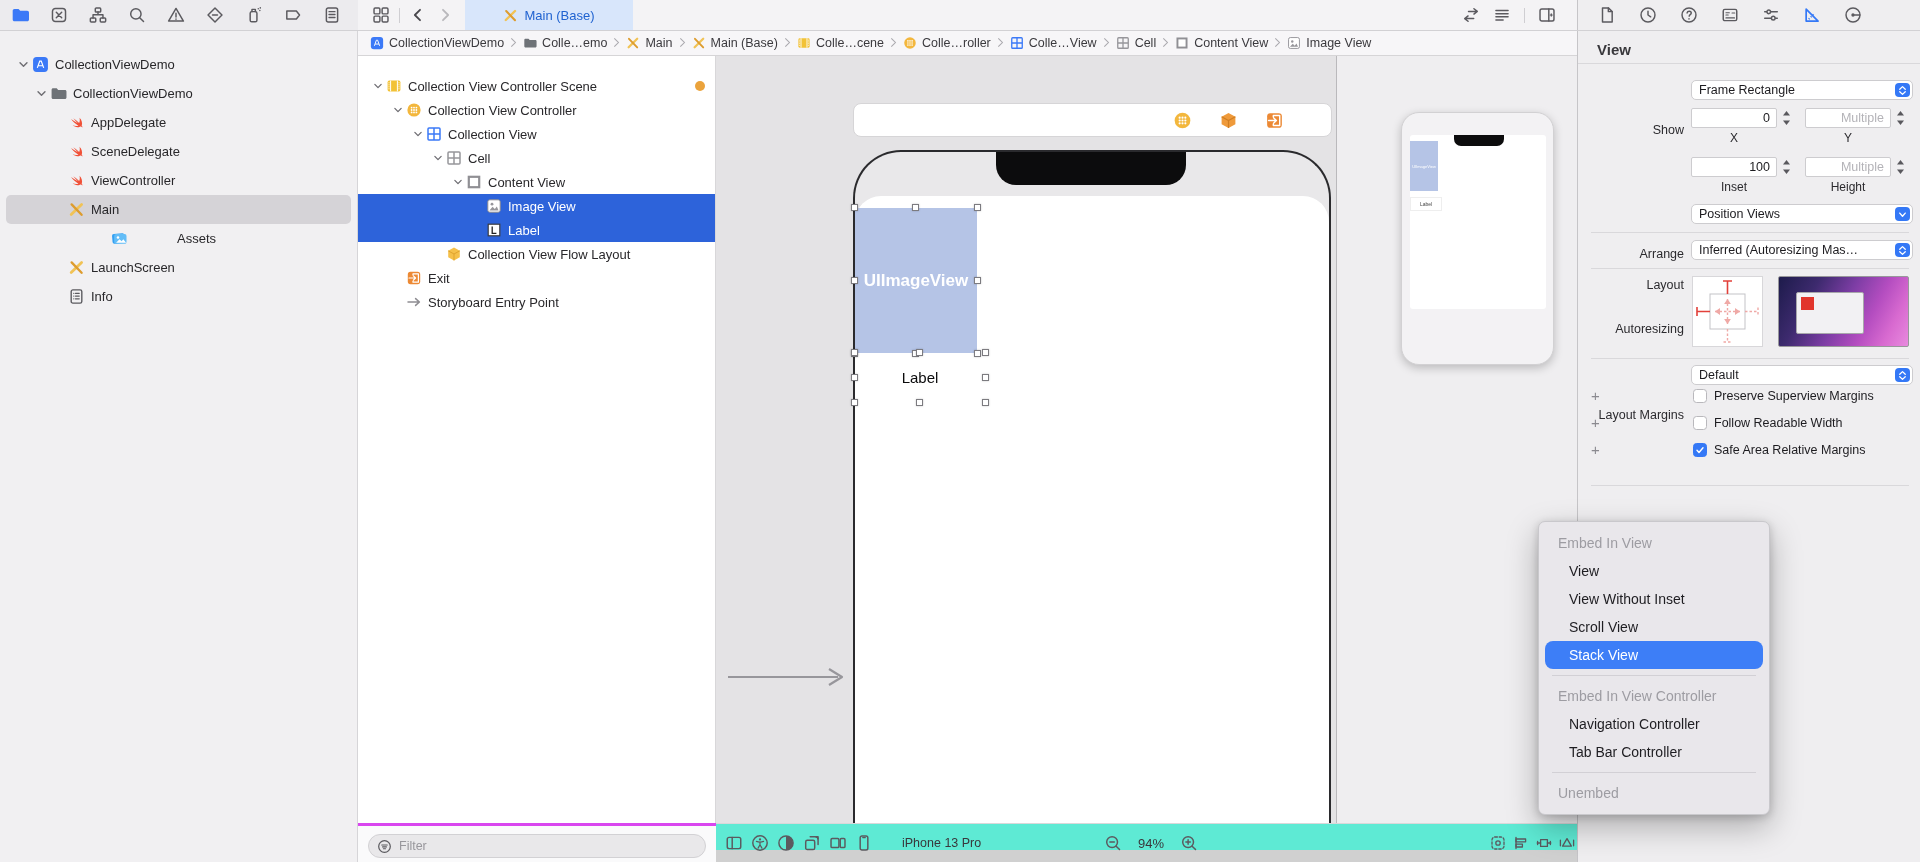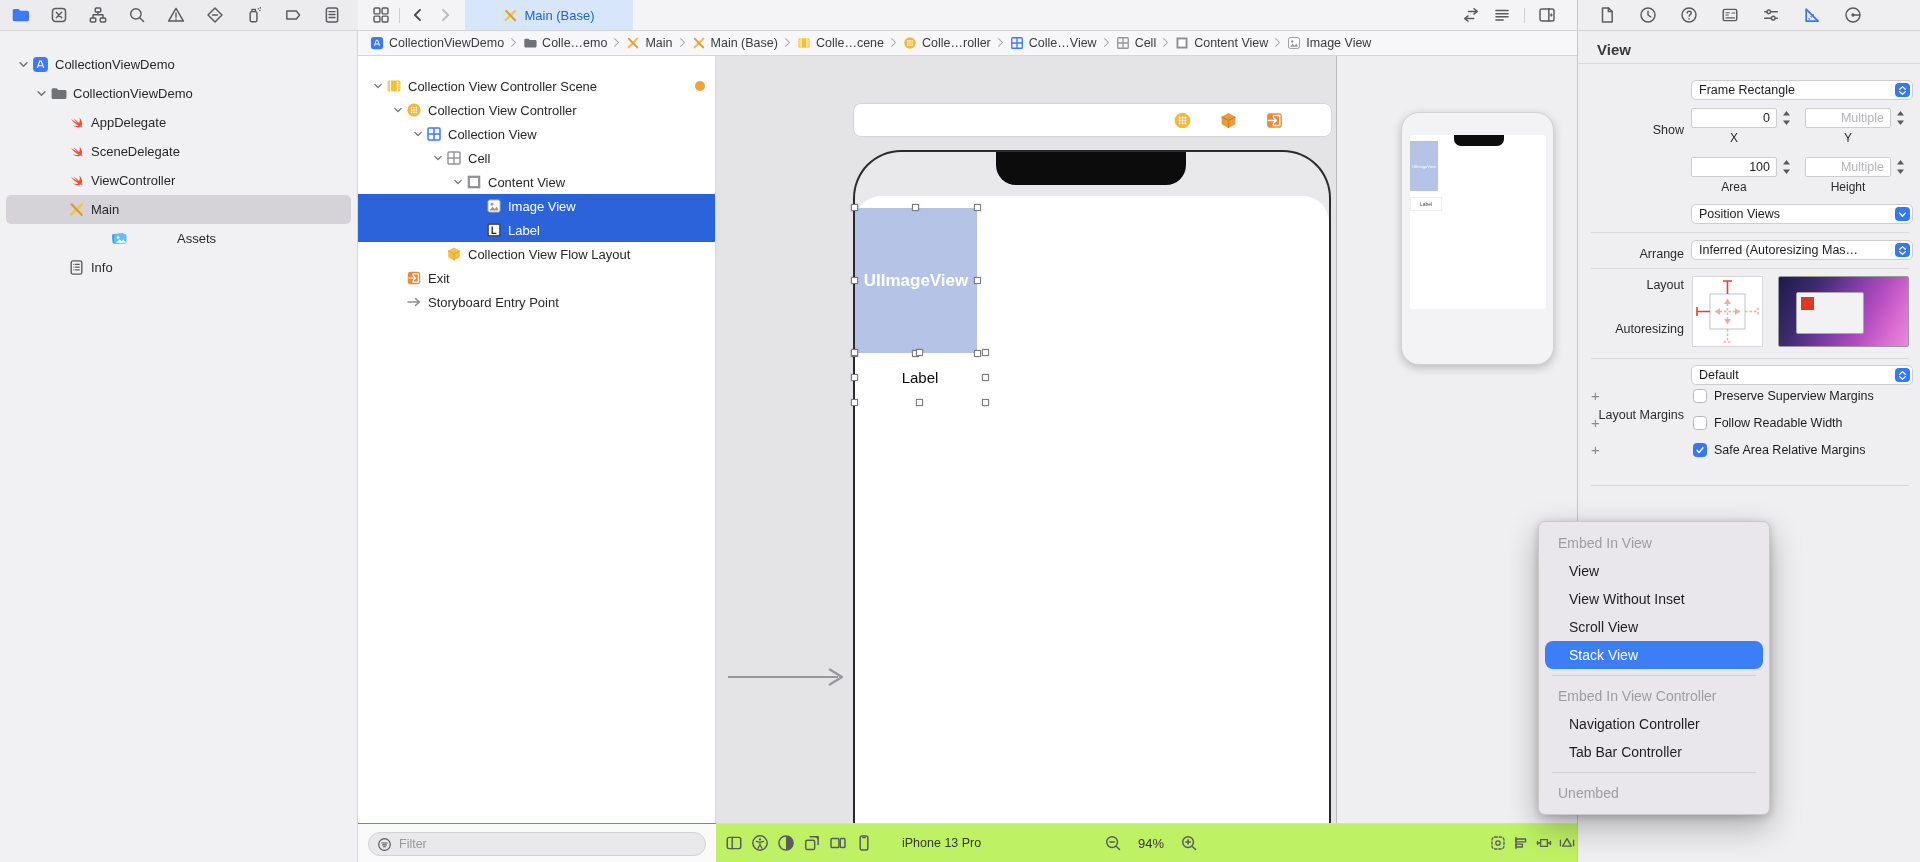--- a/index.html
+++ b/index.html
@@ -40,21 +40,21 @@
 
   
   #outline-panel{left:358px;top:56px;width:358px;height:767px;background:#ffffff;border-right:1px solid #d8d7d9;box-sizing:border-box;padding-top:18px;overflow:hidden;}
   .out-row{height:24px;display:flex;align-items:center;font-size:13px;color:#29282b;position:relative;white-space:nowrap;}
   .out-row.selected{background:var(--sel,#2d63da);color:#fff;}
   .out-row .chev{width:16px;display:inline-flex;justify-content:center;flex:0 0 auto;}
   .out-row .chev svg{width:10px;height:10px;}
   .out-row .ic{width:16px;height:16px;margin-right:6px;}
   .warn-dot{position:absolute;right:10px;top:7px;width:10px;height:10px;border-radius:50%;background:#eba33c;}
 
-  #outline-footer{left:358px;top:823px;width:358px;height:39px;background:#fafafb;border-top:1px solid #d946ef;box-sizing:border-box;}
+  #outline-footer{left:358px;top:823px;width:358px;height:39px;background:#fafafb;border-top:3px solid #d946ef;box-sizing:border-box;}
   #filter-field{margin:8px 10px;height:22px;border-radius:12px;background:#e9e8ea;border:1px solid #d2d1d4;display:flex;align-items:center;padding:0 8px;gap:5px;}
   #filter-field .ic{width:15px;height:15px;}
   #filter-field input{border:none;background:transparent;outline:none;font-size:12.5px;color:#333;width:290px;font-family:inherit;}
   #filter-field input::placeholder{color:#98979c;}
 
   
   #canvas{left:716px;top:56px;width:620px;height:767px;background:#e4e3e5;overflow:hidden;}
   #scene-toolbar{position:absolute;left:137px;top:47px;width:479px;height:34px;background:#fff;border:1px solid #d6d5d7;border-radius:8px;box-sizing:border-box;}
   #scene-toolbar .ic{position:absolute;width:19px;height:19px;top:7px;}
   #phone{position:absolute;left:137px;top:94px;width:478px;height:680px;border:2px solid #2a2a2d;border-bottom:none;border-radius:48px 48px 0 0;background:#e9e8ea;box-sizing:border-box;}
@@ -71,21 +71,21 @@
   #gutter{left:1336px;top:56px;width:241px;height:767px;background:#efeef0;border-left:1px solid #bab9bc;box-sizing:border-box;}
   #minimap{position:absolute;left:64px;top:56px;width:153px;height:253px;background:#f3f2f4;border:1px solid #d2d1d3;border-radius:18px;
            box-shadow:0 3px 10px rgba(0,0,0,.22);box-sizing:border-box;}
   #mini-screen{position:absolute;left:8px;top:22px;width:136px;height:174px;background:#fff;border-radius:3px;}
   #mini-notch{position:absolute;left:52px;top:22px;width:50px;height:11px;background:#0c0c0d;border-radius:0 0 7px 7px;}
   #mini-iv{position:absolute;left:8px;top:28px;width:28px;height:50px;background:var(--ivfill,#b5c4e6);
            color:#fff;font-size:4px;display:flex;align-items:center;justify-content:center;overflow:hidden;}
   #mini-label{position:absolute;left:8px;top:84px;width:30px;height:12px;font-size:5px;color:#444;display:flex;align-items:center;justify-content:center;border:0.5px solid #eee;background:#fff;}
 
   
-  #editor-footer{left:716px;top:823px;width:861px;height:39px;background:#bef264;border-top:1px solid #d9d8da;box-sizing:border-box;text-align:right;}
+  #editor-footer{left:716px;top:823px;width:861px;height:27px;background:#5eead4;border-top:1px solid #d9d8da;box-sizing:border-box;text-align:right;}
   #device-strip{position:absolute;left:9px;top:10px;display:flex;align-items:center;gap:8px;}
   #device-name{position:absolute;left:186px;top:12px;font-size:12.5px;color:#39383c;}
   #zoom-group{position:absolute;left:388px;top:10px;display:flex;align-items:center;gap:16px;}
   #zoom-label{font-size:13px;color:#39383c;}
   #layout-strip{position:absolute;left:772px;top:9px;display:flex;align-items:center;gap:3px;}
   #layout-strip .ic{width:16px;height:16px;padding:2px;}
   #layout-strip .ic.pressed{background:#e2e1e4;border-radius:4px;}
 
   
   #inspector{left:1577px;top:30px;width:343px;height:832px;background:#efeef0;border-left:1px solid #c6c5c8;box-sizing:border-box;}
@@ -395,20 +395,32 @@
             <circle cx="6.6" cy="7" r="1.2" fill="#fff"></circle>
             <path d="M4.8 12l3.2-3.4 2 2 1.6-1.8 2.6 3.2z" fill="#fff"></path>
           </svg>
         </span>
         <span>Assets</span>
       </div>
       <div class="side-row" style="padding-left: 44px;">
         <span class="chev"></span>
         <span class="ic">
           <svg viewBox="0 0 16 16">
+            <g stroke-linecap="round">
+              <path d="M3 12.8L12.8 3.2" stroke="#f1c356" stroke-width="2.6"></path>
+              <path d="M3.4 3.2l9.4 9.8" stroke="#dd9c2e" stroke-width="2.2"></path>
+            </g>
+          </svg>
+        </span>
+        <span>LaunchScreen</span>
+      </div>
+      <div class="side-row" style="padding-left: 44px;">
+        <span class="chev"></span>
+        <span class="ic">
+          <svg viewBox="0 0 16 16">
             <g fill="none" stroke="#5b5a5f" stroke-width="1.3" stroke-linecap="round" stroke-linejoin="round">
               <rect x="3" y="1.8" width="10" height="12.4" rx="1.6"></rect>
               <path d="M5.4 5h.1M7 5h3.6M5.4 7.6h.1M7 7.6h3.6M5.4 10.2h.1M7 10.2h3.6" stroke-width="1.1"></path>
             </g>
           </svg>
         </span>
         <span>Info</span>
       </div>
     </div>
 </div>
@@ -949,21 +961,21 @@
         <path d="M5.5 16L2 11.6h7z" fill="#59585d"></path>
       </svg>
     </span>
   <div class="insp-field muted" style="left:227px;top:127px;">Multiple</div>
   <span class="gstep" style="left:317px;top:128px;">
       <svg viewBox="0 0 11 18" width="11" height="18">
         <path d="M5.5 2L9 6.4H2z" fill="#59585d"></path>
         <path d="M5.5 16L2 11.6h7z" fill="#59585d"></path>
       </svg>
     </span>
-  <div class="axis-label" style="left:113px;top:150px;">Area</div>
+  <div class="axis-label" style="left:113px;top:150px;">Inset</div>
   <div class="axis-label" style="left:227px;top:150px;">Height</div>
 
   <div class="insp-label" style="top:177px;">Arrange</div>
   <div class="insp-select" style="top:174px;">
     <span>Position Views</span>
     <span class="bstep">
       <svg viewBox="0 0 12 12">
           <path d="M3 4.5l3 3.4 3-3.4" stroke="#fff" stroke-width="1.5" fill="none" stroke-linecap="round" stroke-linejoin="round"></path>
         </svg>
     </span>

